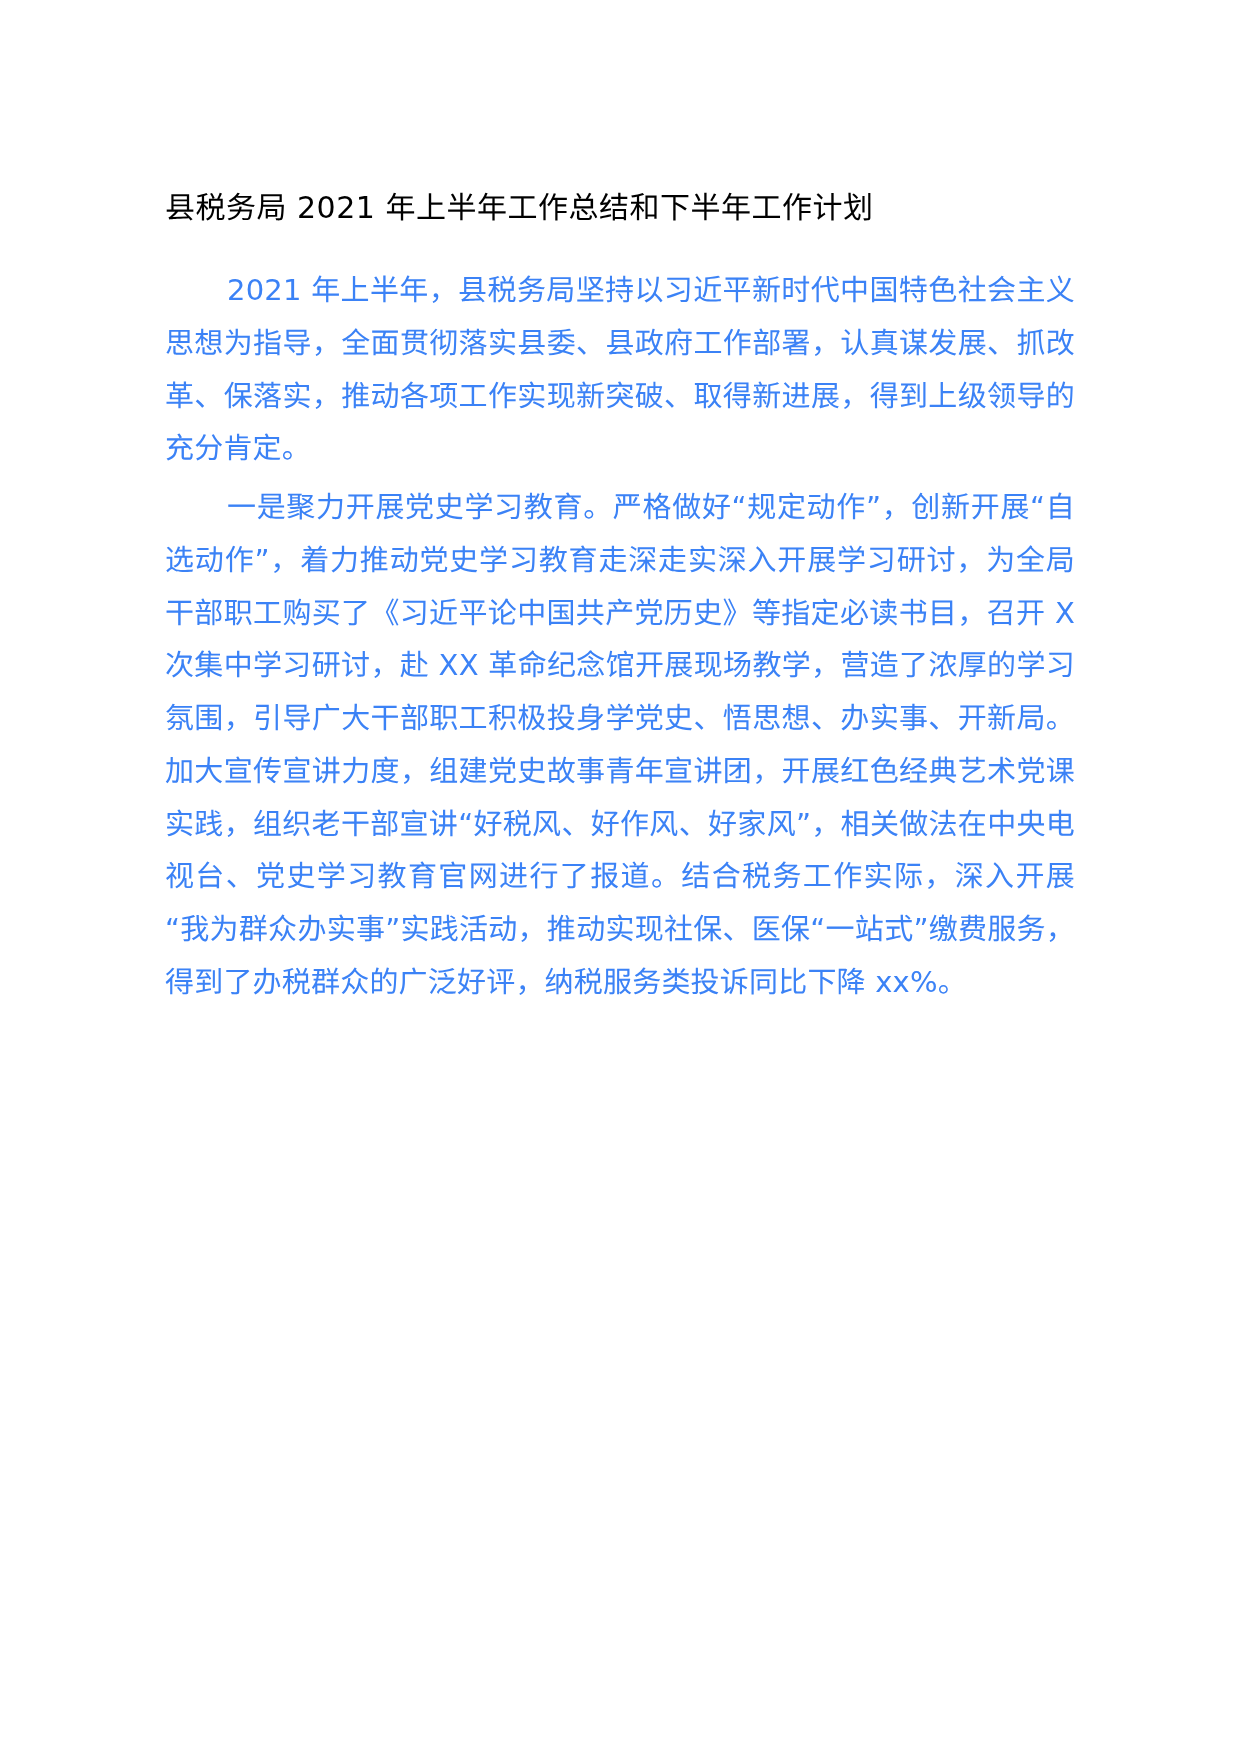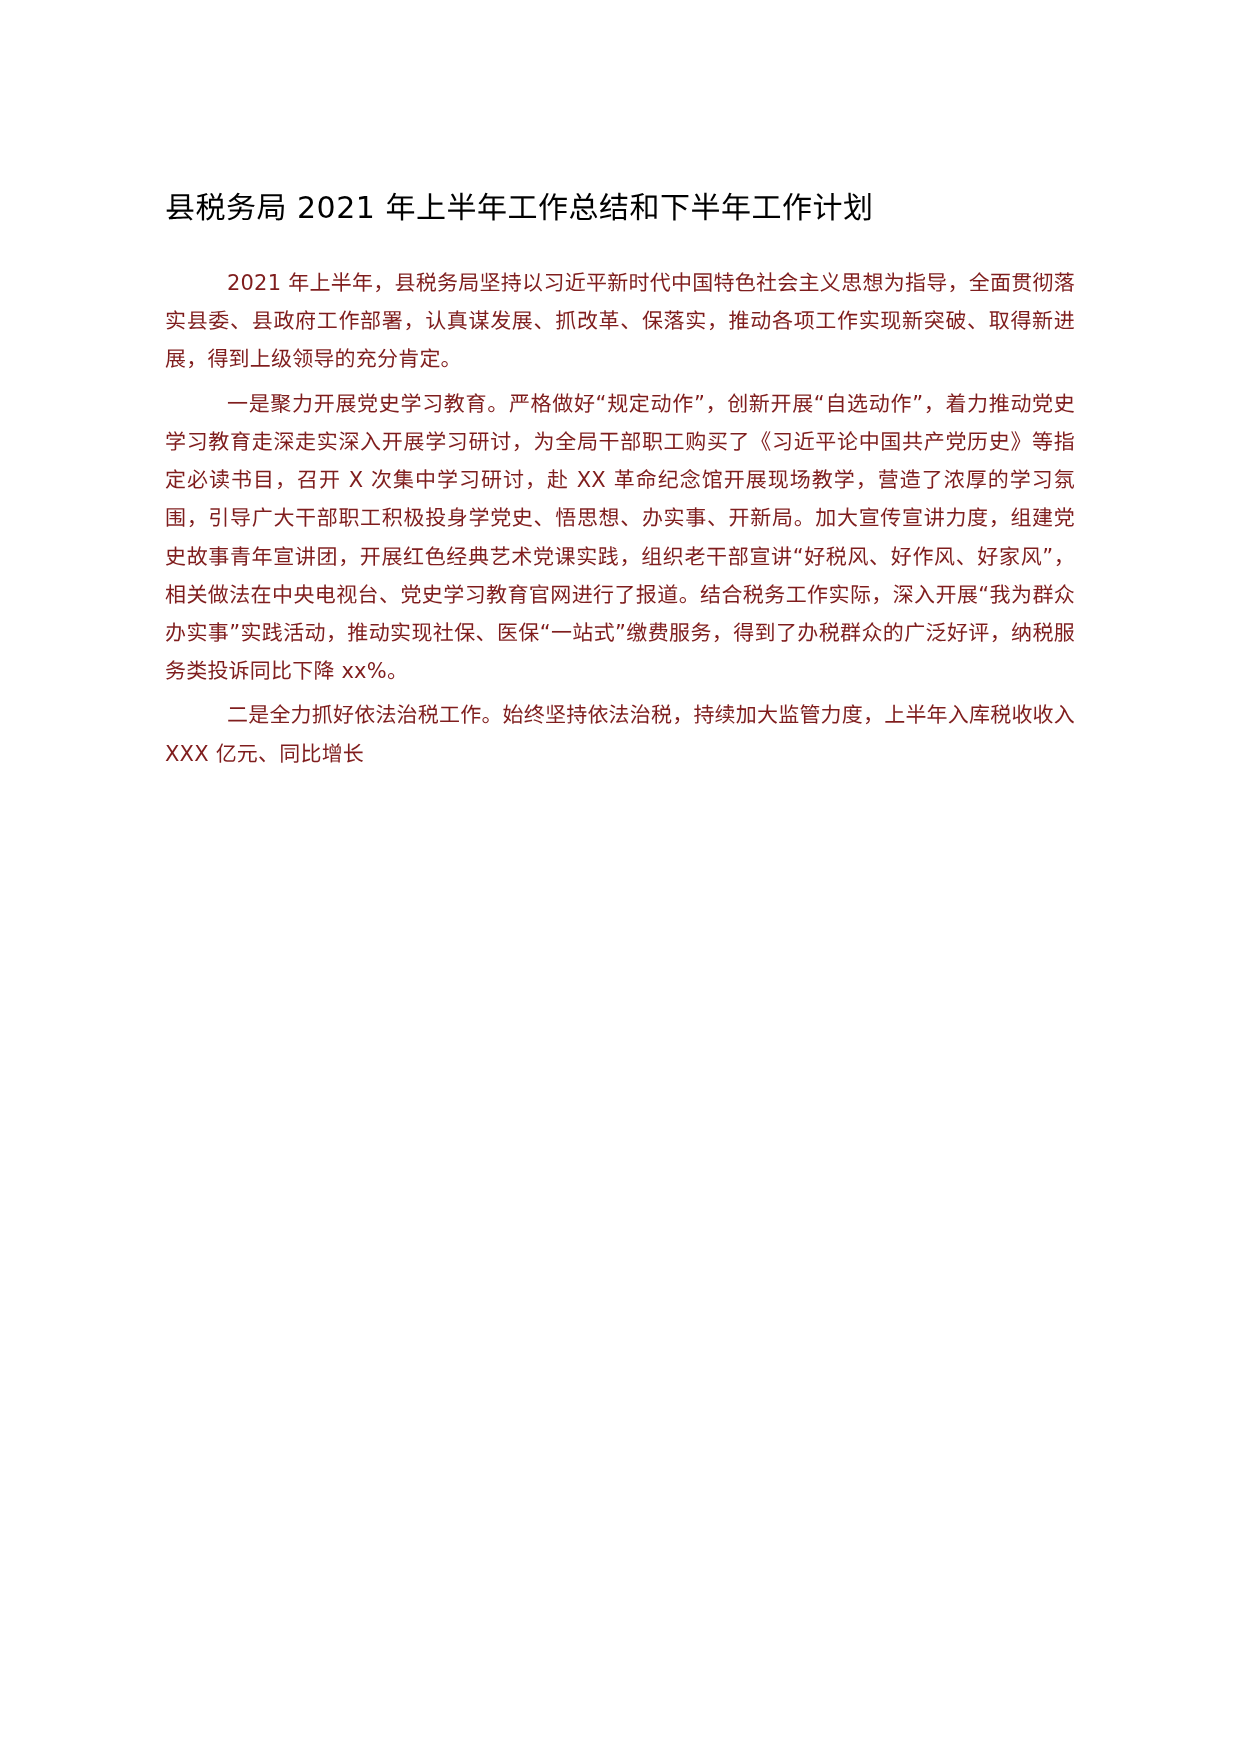--- a/index.html
+++ b/index.html
@@ -23,42 +23,41 @@
   }
   .doc-title {
     font-size: 30px;
     line-height: 1.5;
     font-weight: 500;
     letter-spacing: 0.5px;
     margin: 0 0 34px 0;
     color: #000000;
   }
   .para {
-    font-size: 21px;
+    font-size: 29px;
     line-height: 1.82;
     text-align: justify;
     text-justify: inter-ideograph;
     margin: 0 0 6px 0;
     text-indent: 62px;
     letter-spacing: 0.2px;
-    color: #7f1d1d;
+    color: #3b82f6;
   }
   .para .lead {
     font-weight: normal;
   }
   .para.last {
     margin-bottom: 0;
   }
 </style>
 </head>
 <body>
 
 <div class="page">
 
   <h1 class="doc-title">县税务局 2021 年上半年工作总结和下半年工作计划</h1>
 
   <p class="para"><span class="lead"></span><span>2021 年上半年，县税务局坚持以习近平新时代中国特色社会主义思想为指导，全面贯彻落实县委、县政府工作部署，认真谋发展、抓改革、保落实，推动各项工作实现新突破、取得新进展，得到上级领导的充分肯定。</span></p>
 
   <p class="para"><span class="lead">一是聚力开展党史学习教育。</span><span>严格做好“规定动作”，创新开展“自选动作”，着力推动党史学习教育走深走实深入开展学习研讨，为全局干部职工购买了《习近平论中国共产党历史》等指定必读书目，召开 X 次集中学习研讨，赴 XX 革命纪念馆开展现场教学，营造了浓厚的学习氛围，引导广大干部职工积极投身学党史、悟思想、办实事、开新局。加大宣传宣讲力度，组建党史故事青年宣讲团，开展红色经典艺术党课实践，组织老干部宣讲“好税风、好作风、好家风”，相关做法在中央电视台、党史学习教育官网进行了报道。结合税务工作实际，深入开展“我为群众办实事”实践活动，推动实现社保、医保“一站式”缴费服务，得到了办税群众的广泛好评，纳税服务类投诉同比下降 xx%。</span></p>
 
-  <p class="para last"><span class="lead">二是全力抓好依法治税工作。</span><span>始终坚持依法治税，持续加大监管力度，上半年入库税收收入 XXX 亿元、同比增长</span></p>
 
 </div>
 
 </body></html>

